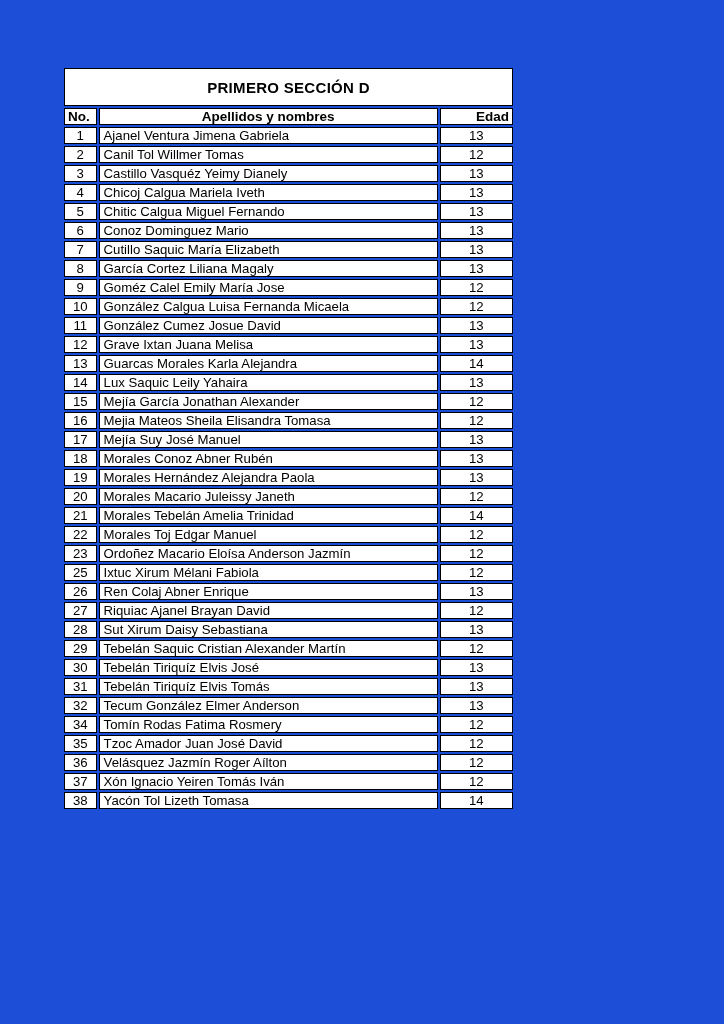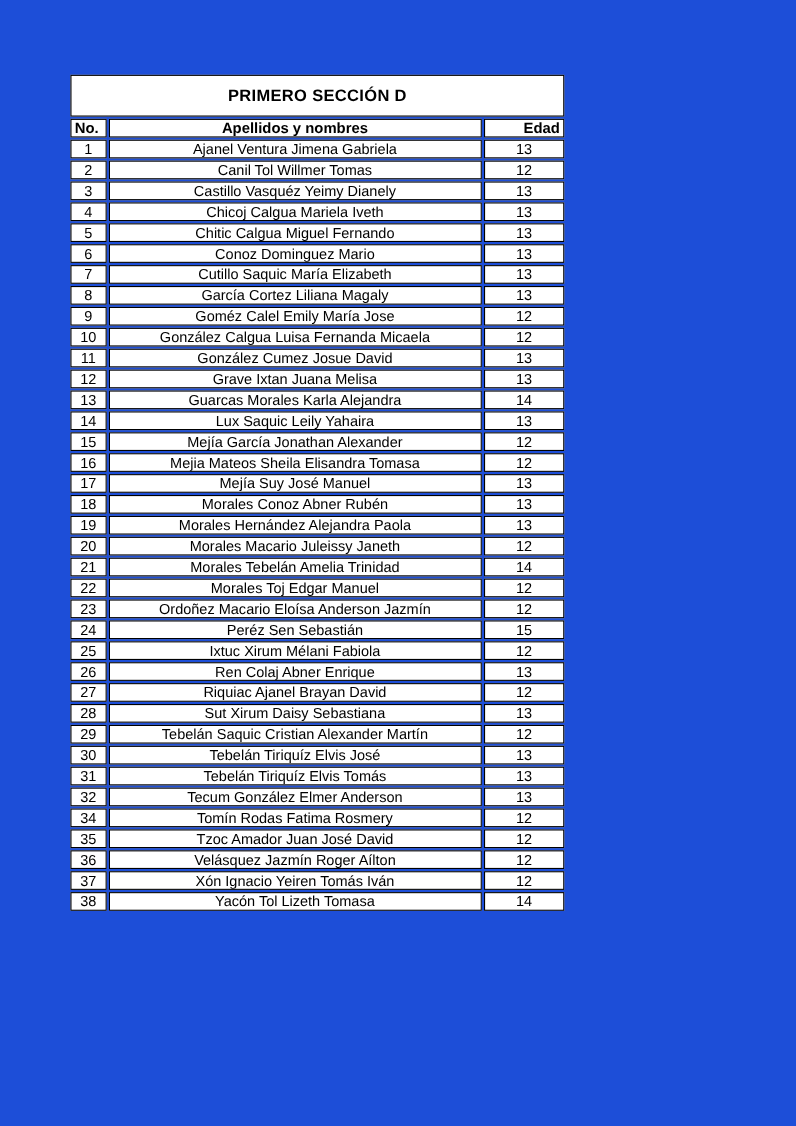--- a/index.html
+++ b/index.html
@@ -55,21 +55,21 @@
   th.head-name { text-align: center; margin-left: 46px; }
   th.head-age  { text-align: right; }
   td.cell {
     height: 12.7px;
     font-size: 13.2px;
     font-weight: normal;
     vertical-align: middle;
     padding: 0 4px;
   }
   td.cell-no  { text-align: center; padding: 0 1px; }
-  td.cell-name{ text-align: center; margin-top: 40px; }
+  td.cell-name{ text-align: left; margin-top: 40px; }
   td.cell-age { text-align: center; }
 </style>
 </head>
 <body>
 
 <div class="page">
   <table class="roster">
     <colgroup>
       <col class="col-no">
       <col class="col-name">
@@ -195,25 +195,20 @@
           <td class="cell cell-no">22</td>
           <td class="cell cell-name">Morales Toj Edgar Manuel</td>
           <td class="cell cell-age">12</td>
         </tr>
         <tr>
           <td class="cell cell-no">23</td>
           <td class="cell cell-name">Ordoñez Macario Eloísa Anderson Jazmín</td>
           <td class="cell cell-age">12</td>
         </tr>
         <tr>
-          <td class="cell cell-no">24</td>
-          <td class="cell cell-name">Peréz Sen Sebastián</td>
-          <td class="cell cell-age">15</td>
-        </tr>
-        <tr>
           <td class="cell cell-no">25</td>
           <td class="cell cell-name">Ixtuc Xirum Mélani Fabiola</td>
           <td class="cell cell-age">12</td>
         </tr>
         <tr>
           <td class="cell cell-no">26</td>
           <td class="cell cell-name">Ren Colaj Abner Enrique</td>
           <td class="cell cell-age">13</td>
         </tr>
         <tr>

